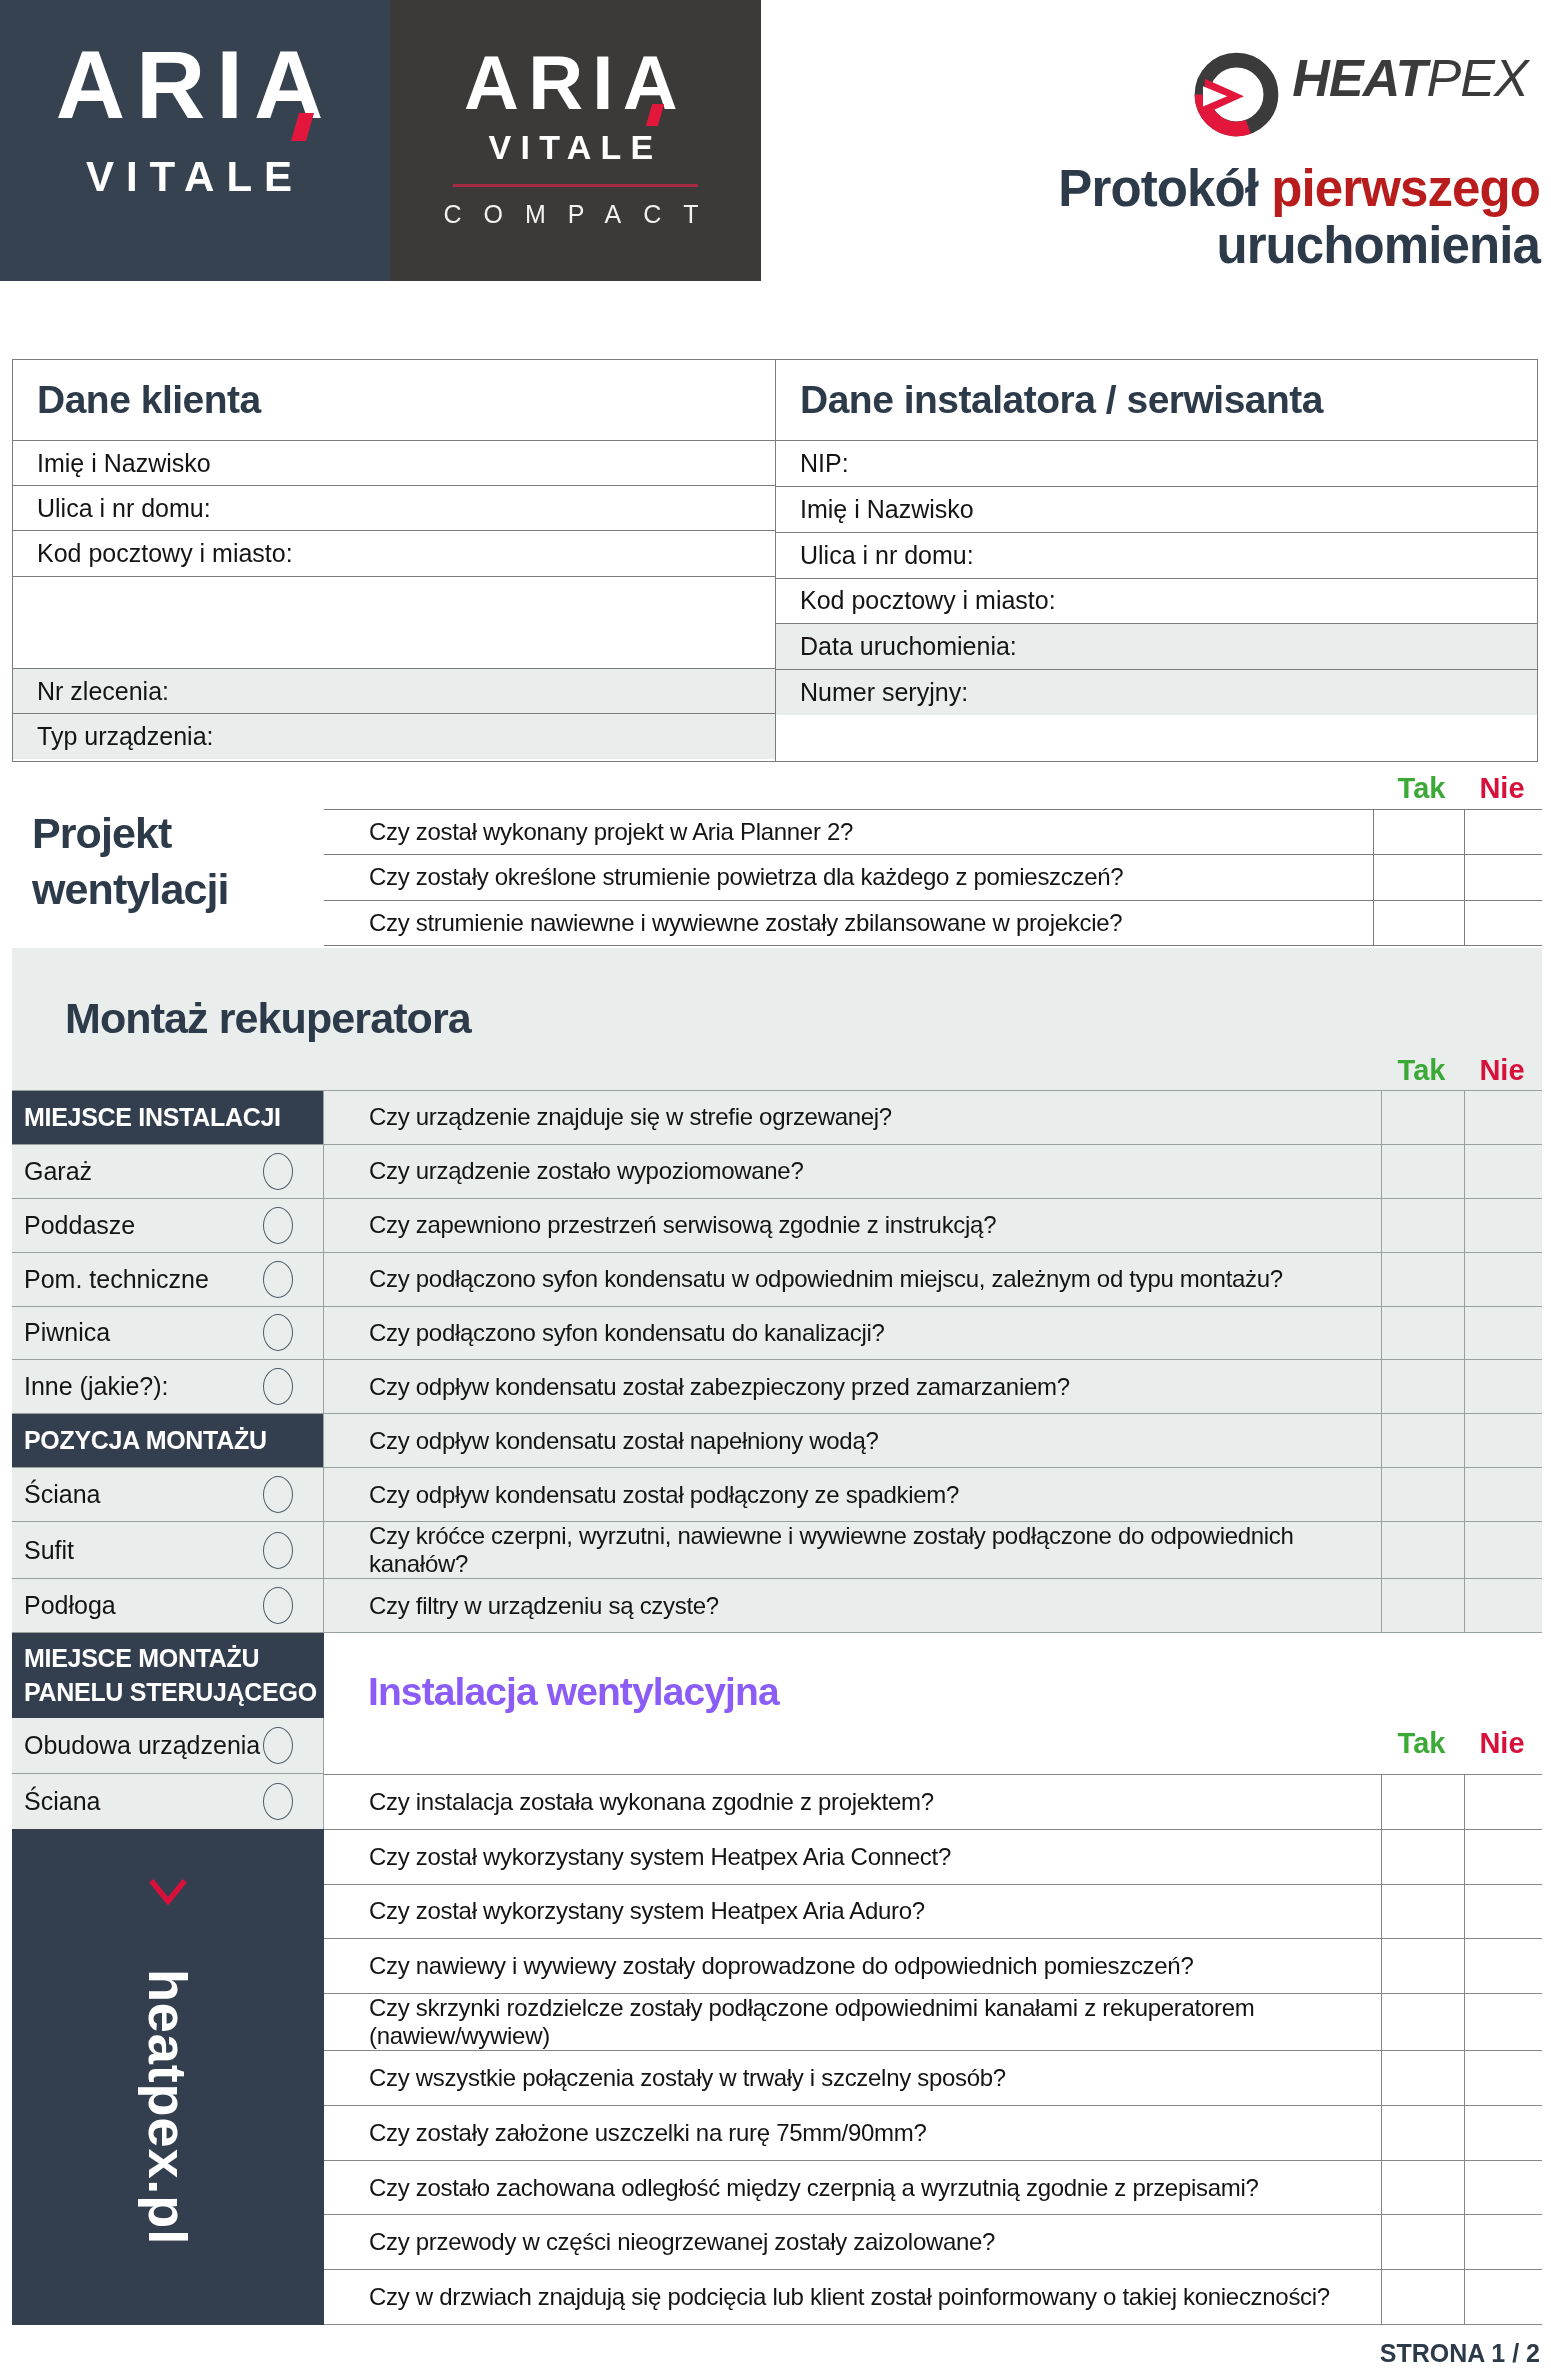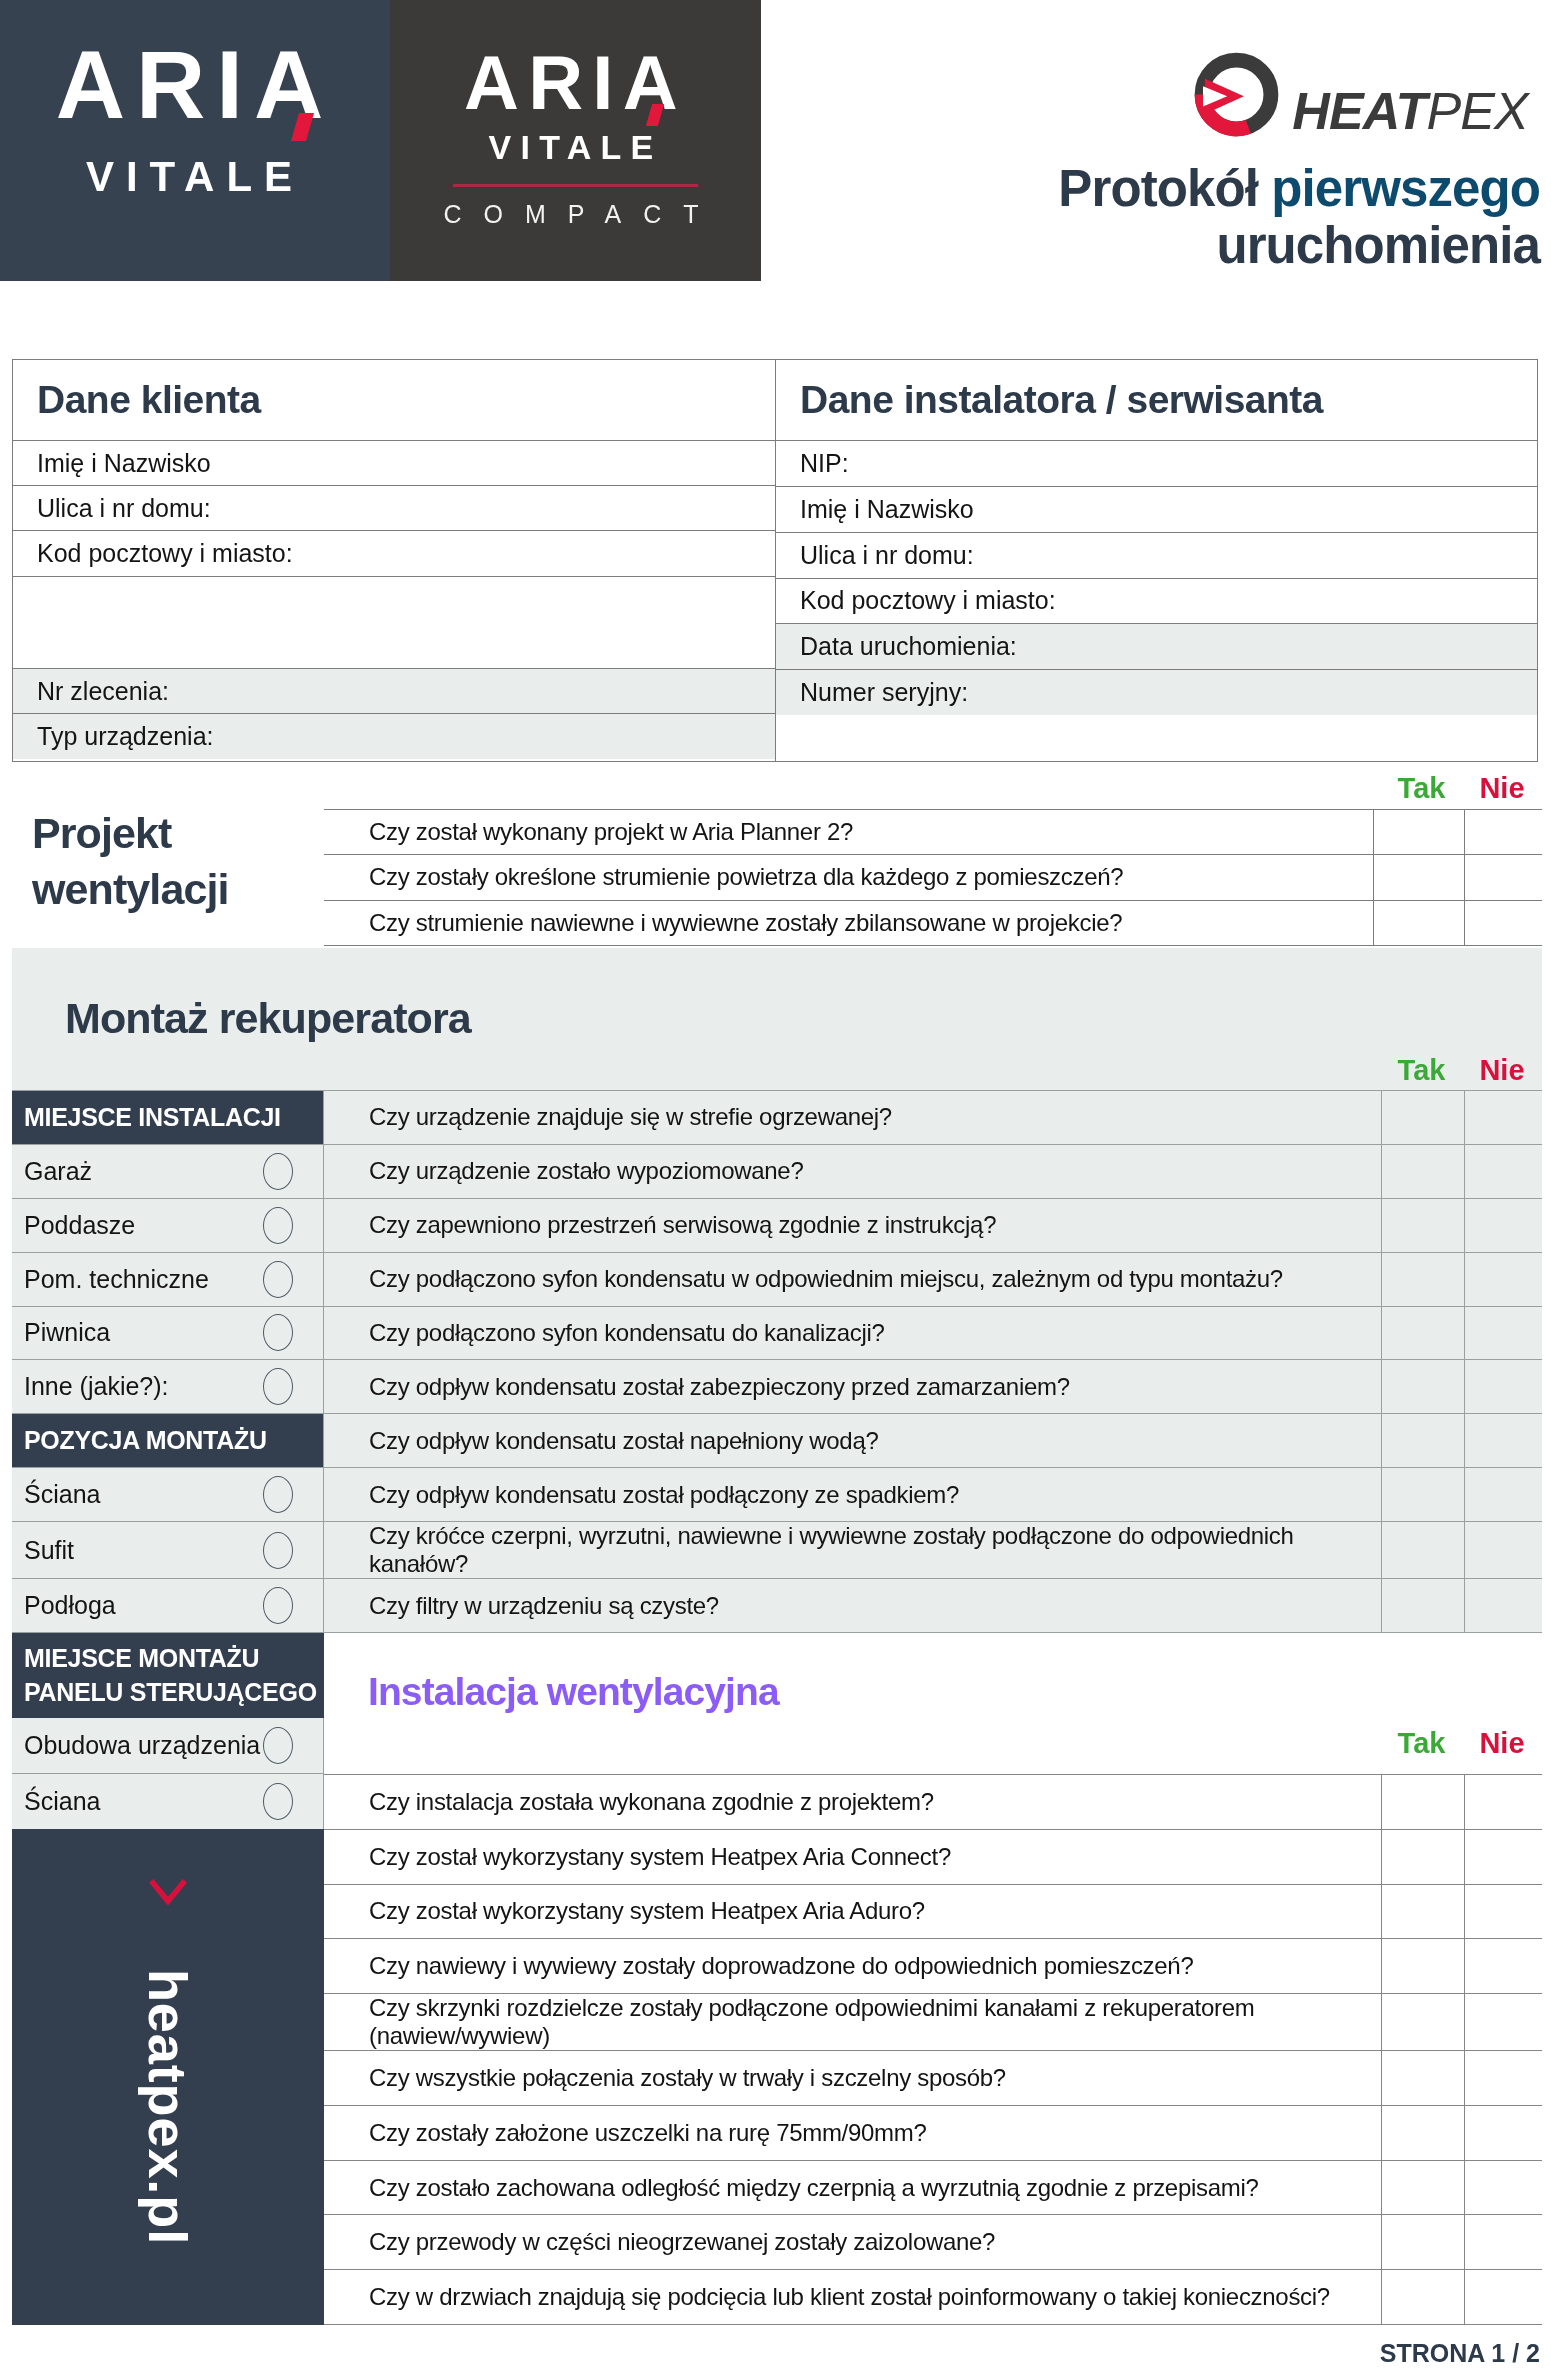--- a/index.html
+++ b/index.html
@@ -19,28 +19,28 @@
              font-weight:700;color:#fff;letter-spacing:9.3px;line-height:1;}
   .vitale-word2{position:absolute;left:0;right:0;top:130px;text-align:center;font-size:34px;
              font-weight:700;color:#fff;letter-spacing:9.3px;line-height:1;}
   .red-mark2{position:absolute;right:100px;top:104px;width:12px;height:22px;background:#e2173b;
             transform:skewX(-16deg);}
   .red-underline{position:absolute;left:63px;right:63px;top:184px;height:2.8px;background:#a72b45;}
   .compact-word{position:absolute;left:13px;right:0;top:202px;text-align:center;font-size:25px;
              font-weight:400;color:#f2f2f2;letter-spacing:22px;line-height:1;}
 
   
-  .brand{position:absolute;left:1190px;top:48px;display:flex;align-items:flex-end;}
+  .brand{position:absolute;left:1190px;top:48px;display:flex;align-items:flex-start;}
   .brand-icon{width:93px;height:93px;flex:none;}
   .brand-word{font-size:52px;font-style:italic;color:#3b3b3b;margin-left:9.3px;letter-spacing:-0.9px;}
   .brand-word .heat{font-weight:800;}
   .brand-word .pex{font-weight:400;}
   .doc-title{position:absolute;right:12px;top:160px;text-align:right;font-size:51px;line-height:57px;
              font-weight:700;color:#2d3a4a;letter-spacing:-0.9px;}
-  .doc-title .red{color:#0c4a6e;}
+  .doc-title .red{color:#b91c1c;}
 
   
   .client-table{position:absolute;left:12px;top:359px;width:1526px;height:403px;
                 border:0.9px solid #7c7c7c;display:flex;box-sizing:border-box;background:#fff;}
   .ct-col{display:grid;box-sizing:border-box;}
   .ct-col.left{width:762px;grid-template-rows:80px 45px 45px 46px 92px 45px 46px;}
   .ct-col.right{flex:1;border-left:0.9px solid #7c7c7c;grid-template-rows:80px repeat(7,1fr);}
   .ct-cell{border-top:0.9px solid #7c7c7c;display:flex;align-items:center;padding-left:24px;
            font-size:25px;box-sizing:border-box;}
   .ct-cell.first{border-top:none;}

